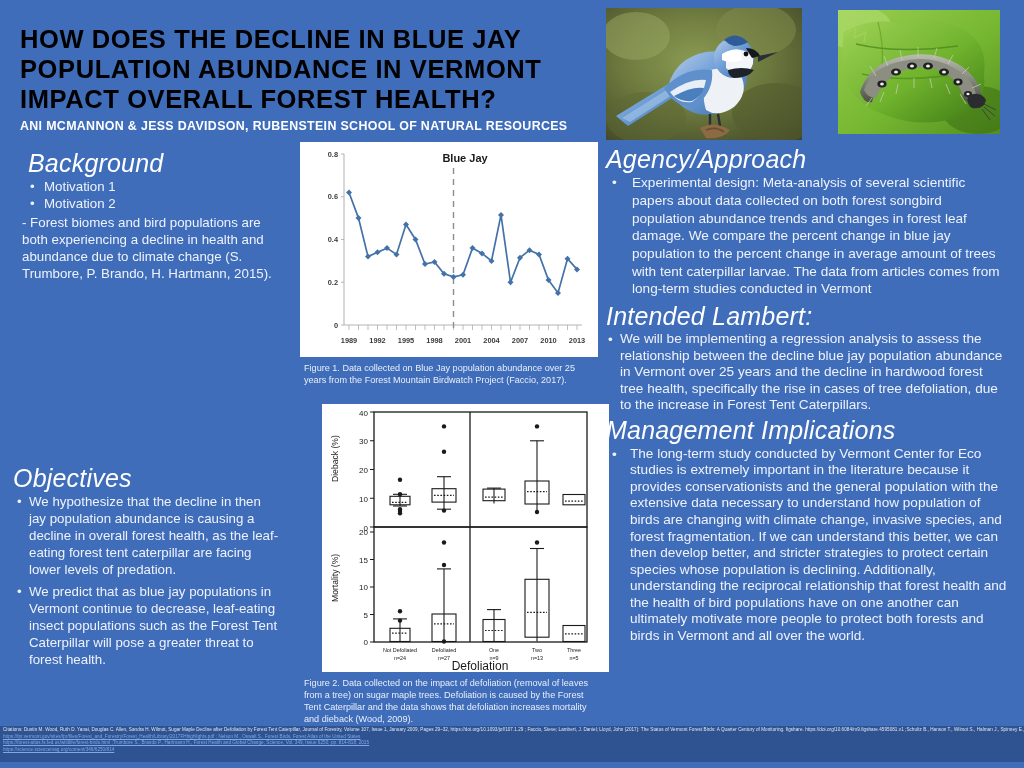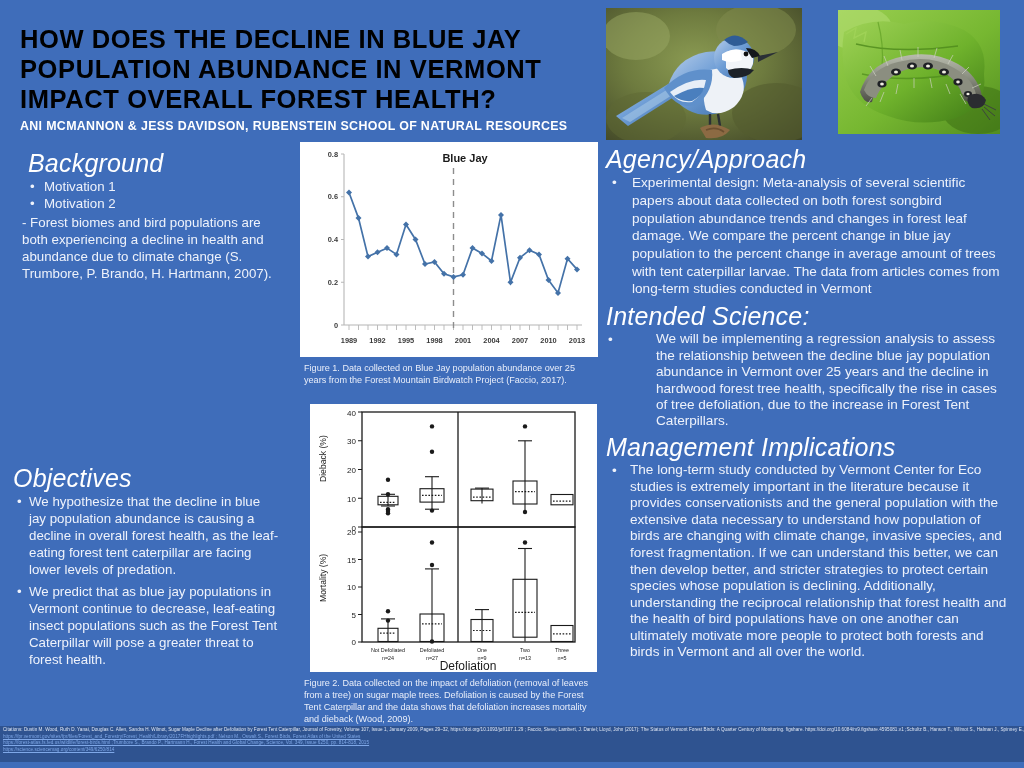--- a/index.html
+++ b/index.html
@@ -67,31 +67,31 @@
   
   #col-center { position:absolute; left:300px; top:142px; width:298px; }
   .fig-panel { background:#ffffff; padding:0; }
   .fig-caption {
     font-size:9.1px; line-height:1.33; color:#e9eefa;
     margin:5px 2px 0 4px; font-style:normal;
   }
 
   
   #fig1-wrap { width:298px; height:215px; background:#ffffff; }
-  #fig2-wrap { width:287px; height:268px; background:#ffffff; margin-left:10px; }
+  #fig2-wrap { width:287px; height:268px; background:#ffffff; margin-left:22px; }
 
   
   #col-right { position:absolute; left:606px; top:142px; width:402px; }
   #col-right .body-text { font-size:13.6px; line-height:1.30; }
   #col-right .sec-head { font-size:25px; margin-top:4px; }
   .rt-bullet .bullet-dot { padding-left:4px; width:26px; flex:0 0 26px; }
   #methods-bullet .bullet-dot { padding-left:6px; }
   #analysis-bullet { margin-top:1px; }
   #analysis-bullet .bullet-dot { width:14px; flex:0 0 14px; padding-left:2px; }
-  #analysis-bullet .bullet-body { line-height:1.21;margin-left:36px; }
+  #analysis-bullet .bullet-body { line-height:1.21; }
   #mgmt-bullet .bullet-dot { width:24px; flex:0 0 24px; padding-left:6px; }
   #mgmt-bullet .bullet-body { line-height:1.22; }
 
   
   #citations {
     position:absolute; left:0; top:726px; width:1024px; height:36px;
     background:#2f5390;
     padding:1px 3px 0 3px;
     overflow:hidden;
   }
@@ -233,30 +233,30 @@
 
   <div class="body-text">
     <div class="bullet-row">
       <div class="bullet-dot">•</div>
       <div class="bullet-body">Motivation 1</div>
     </div>
     <div class="bullet-row">
       <div class="bullet-dot">•</div>
       <div class="bullet-body">Motivation 2</div>
     </div>
-    <div class="plain-para">- Forest biomes and bird populations are both experiencing a decline in health and  abundance due to climate change (S. Trumbore, P. Brando, H. Hartmann, 2007).</div>
+    <div class="plain-para">- Forest biomes and bird populations are both experiencing a decline in health and  abundance due to climate change (S. Trumbore, P. Brando, H. Hartmann, 2015).</div>
   </div>
 </div>
 
 <div id="objectives-block">
   <div class="sec-head">Objectives</div>
   <div class="body-text">
     <div class="bullet-row">
       <div class="bullet-dot">•</div>
-      <div class="bullet-body">We hypothesize that the decline in blue jay population abundance is causing a decline in overall forest health, as the leaf-eating forest tent caterpillar are facing lower levels of predation.</div>
+      <div class="bullet-body">We hypothesize that the decline in then jay population abundance is causing a decline in overall forest health, as the leaf-eating forest tent caterpillar are facing lower levels of predation.</div>
     </div>
     <div class="bullet-row">
       <div class="bullet-dot">•</div>
       <div class="bullet-body"> We predict that as blue jay populations in Vermont continue to decrease, leaf-eating insect populations such as the Forest Tent Caterpillar will pose a greater threat to forest health.</div>
     </div>
   </div>
 </div>
 
 <div id="col-center">
 
@@ -520,21 +520,21 @@
 
   <div>
     <div class="sec-head">Agency/Approach</div>
     <div class="body-text bullet-row rt-bullet" id="methods-bullet">
       <div class="bullet-dot">•</div>
       <div class="bullet-body">Experimental design: Meta-analysis of several scientific papers about data collected on both forest songbird population abundance trends and changes in forest leaf damage. We compare the percent change in blue jay population to the percent change in average amount of trees with tent caterpillar larvae. The data from articles comes from long-term studies conducted in Vermont</div>
     </div>
   </div>
 
   <div style="margin-top:5px;">
-    <div class="sec-head">Intended Science:</div>
+    <div class="sec-head">Intended Lambert:</div>
     <div class="body-text bullet-row rt-bullet" id="analysis-bullet">
       <div class="bullet-dot">•</div>
       <div class="bullet-body">We will be implementing a regression analysis to assess the relationship between the decline blue jay population abundance in Vermont over 25 years and the decline in hardwood forest tree health, specifically the rise in cases of tree defoliation, due to the increase in Forest Tent Caterpillars.</div>
     </div>
   </div>
 
   <div style="margin-top:4px;">
     <div class="sec-head">Management Implications</div>
     <div class="body-text bullet-row rt-bullet" id="mgmt-bullet">
       <div class="bullet-dot">•</div>

